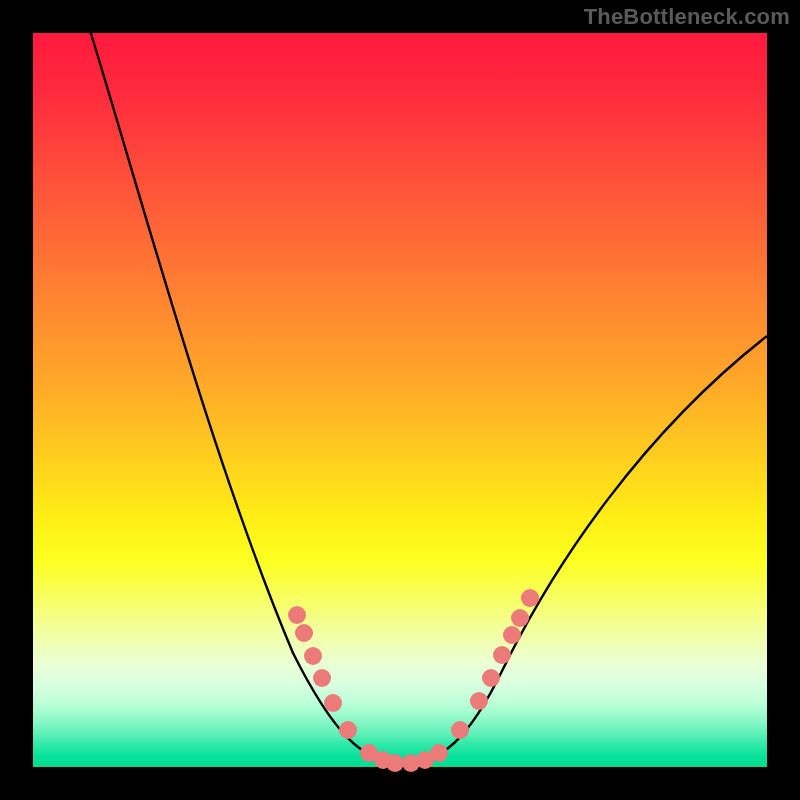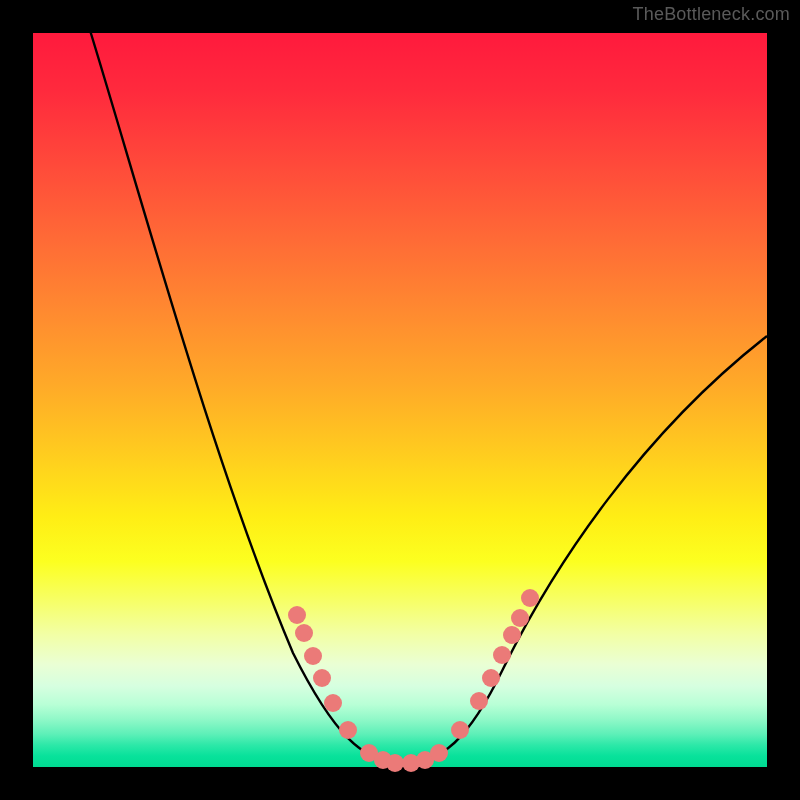--- a/index.html
+++ b/index.html
@@ -15,22 +15,22 @@
     position: relative;
     width: 800px;
     height: 800px;
     background: #000;
   }
   .watermark {
     position: absolute;
     top: 4px;
     right: 10px;
     color: #5a5a5a;
-    font-size: 18px;
-    font-weight: 400;
+    font-size: 22px;
+    font-weight: 700;
     letter-spacing: 0.2px;
     z-index: 5;
   }
   .plot {
     position: absolute;
     left: 33px;
     top: 33px;
     width: 734px;
     height: 734px;
     

